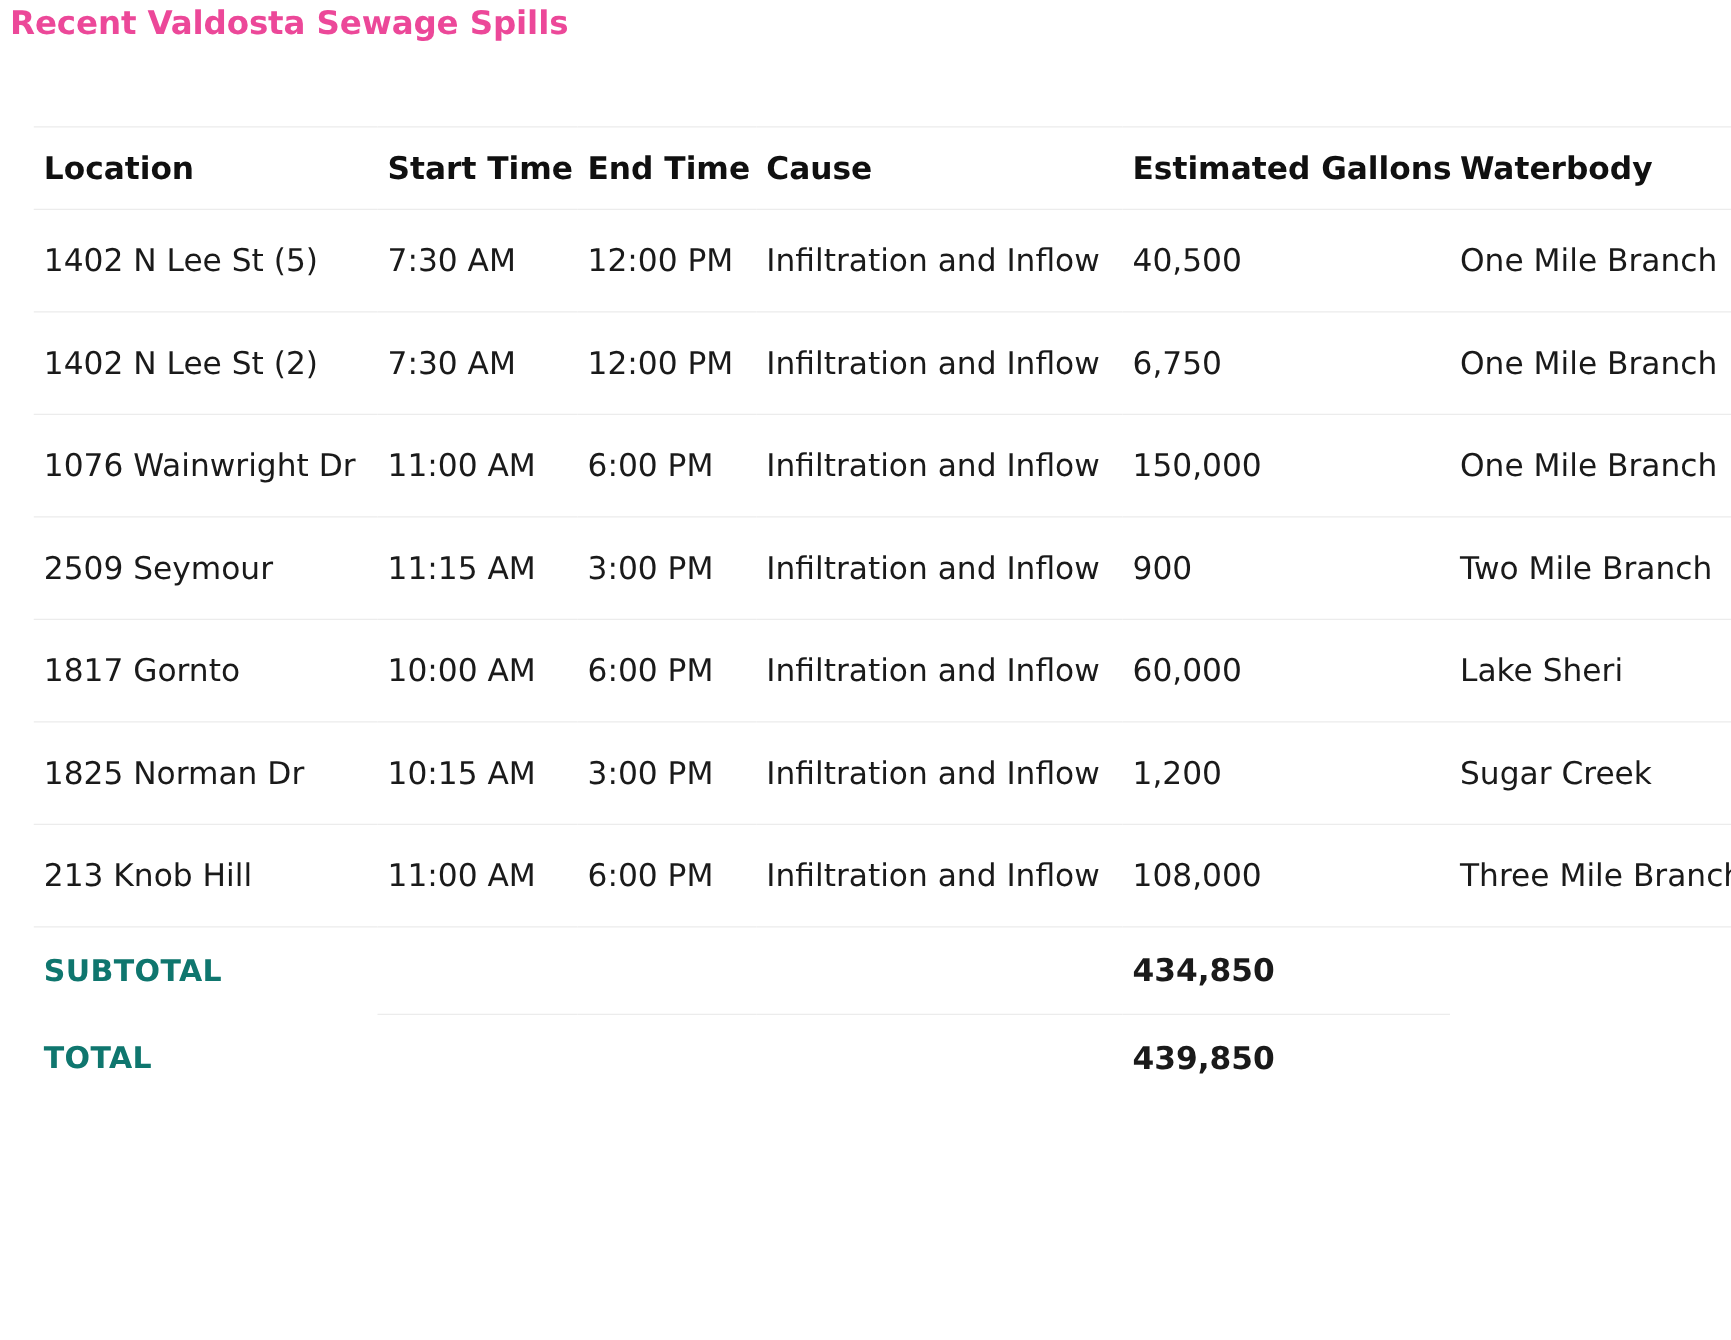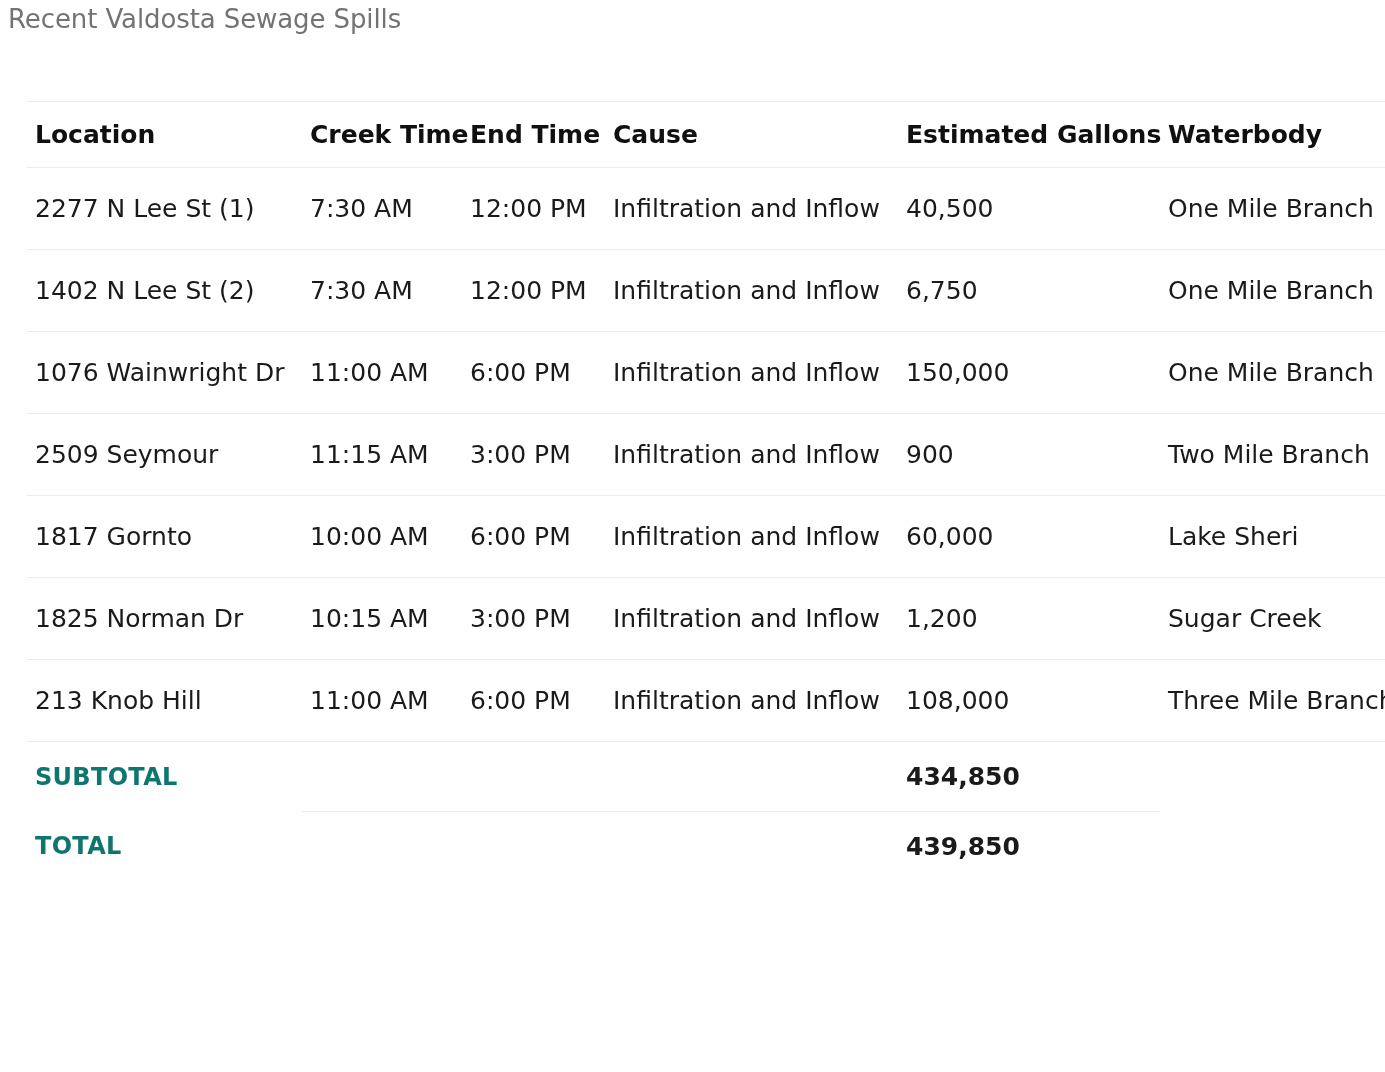--- a/index.html
+++ b/index.html
@@ -18,22 +18,22 @@
     position: relative;
     width: 1385px;
     height: 1072px;
     box-sizing: border-box;
   }
   .page-title {
     position: absolute;
     left: 8px;
     top: 4px;
     font-size: 26px;
-    font-weight: normal;
-    color: #737373;
+    font-weight: bold;
+    color: #ec4899;
     letter-spacing: -0.1px;
     white-space: nowrap;
   }
   .spill-table {
     position: absolute;
     left: 15px;
     top: 101px;
     width: 1385px;
     border-collapse: collapse;
     table-layout: fixed;
@@ -106,32 +106,32 @@
       <col class="c-start">
       <col class="c-end">
       <col class="c-cause">
       <col class="c-gallons">
       <col class="c-waterbody">
     </colgroup>
 
     <thead>
       <tr>
         <th>Location</th>
-        <th>Creek Time</th>
+        <th>Start Time</th>
         <th>End Time</th>
         <th>Cause</th>
         <th>Estimated Gallons</th>
         <th>Waterbody</th>
       </tr>
     </thead>
 
     <tbody>
 
       <tr class="data-row">
-        <td>2277 N Lee St (1)</td>
+        <td>1402 N Lee St (5)</td>
         <td>7:30 AM</td>
         <td>12:00 PM</td>
         <td>Infiltration and Inflow</td>
         <td>40,500</td>
         <td>One Mile Branch</td>
       </tr>
 
       <tr class="data-row">
         <td>1402 N Lee St (2)</td>
         <td>7:30 AM</td>

